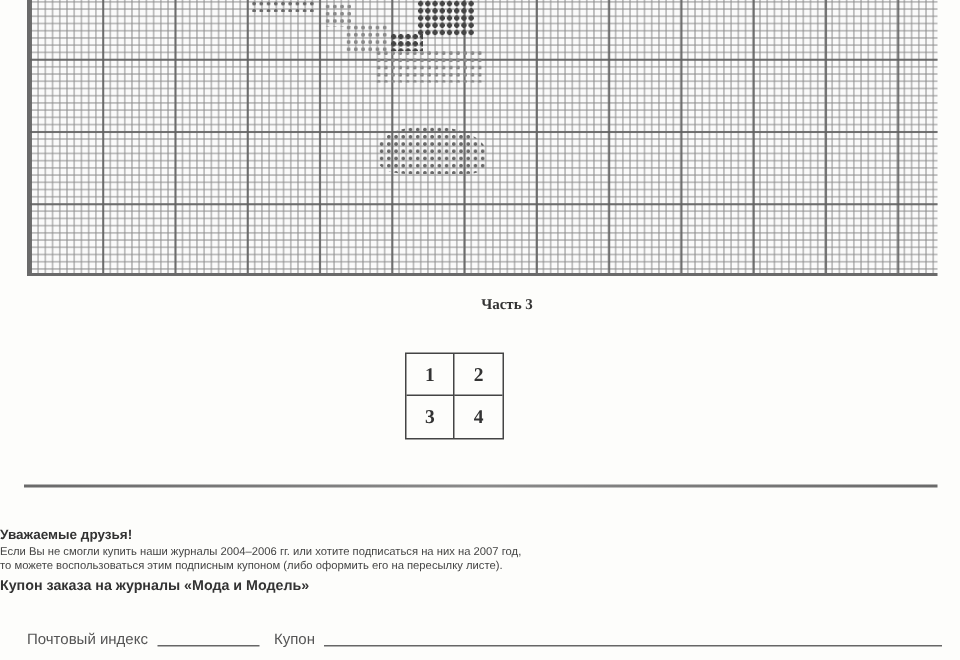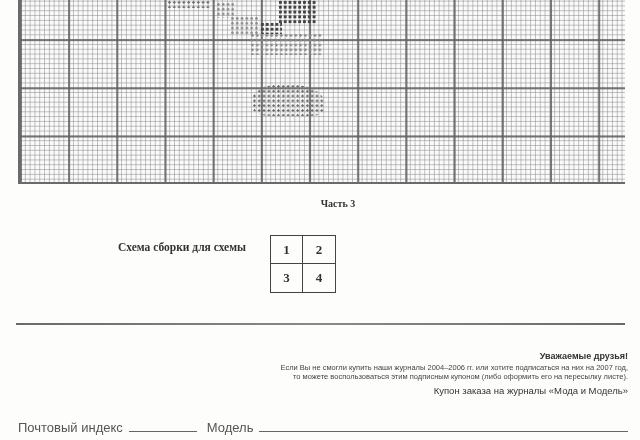--- a/index.html
+++ b/index.html
@@ -54,29 +54,29 @@
       font-family: "Liberation Serif", serif; font-weight: bold; font-size: 13px; color: #333;
     }
     .assembly-grid .cell:nth-child(1) { border-right: 1px solid #444; border-bottom: 1px solid #444; }
     .assembly-grid .cell:nth-child(2) { border-bottom: 1px solid #444; }
     .assembly-grid .cell:nth-child(3) { border-right: 1px solid #444; }
     .cut-line {
       position: absolute; left: 16px; top: 323px; width: 609px; height: 2px;
       background: linear-gradient(to right, #6a6a6a, #8a8a8a, #6a6a6a);
     }
     .coupon {
-      position: absolute; left: 0; top: 352px; width: 628px; text-align: right;
+      position: absolute; left: 0; top: 352px; width: 628px; text-align: left;
       font-size: 7.5px; line-height: 9.6px; color: #444;
     }
     .coupon .heading { font-weight: bold; font-size: 9px; color: #333; margin-bottom: 1px; }
-    .coupon .para { margin-bottom: 2px; padding-left: 30px; }
-    .coupon .title { font-weight: normal; font-size: 9.5px; color: #333; margin-top: 4px; }
+    .coupon .para { margin-bottom: 2px; }
+    .coupon .title { font-weight: bold; font-size: 9.5px; color: #333; margin-top: 4px; }
     .form-row {
       position: absolute; left: 18px; top: 421px; width: 610px; height: 12px;
-      font-size: 13px; color: #555; display: flex; align-items: center;
+      font-size: 10px; color: #555; display: flex; align-items: flex-start;
     }
     .form-row .lbl { white-space: nowrap; margin-right: 6px; }
     .form-row .field { border-bottom: 1px solid #666; height: 9px; }
     .form-row .zip { width: 68px; margin-right: 10px; }
     .form-row .addr { flex: 1; }
   </style>
 </head>
 <body>
 
 <div class="grid-wrap">
@@ -85,21 +85,20 @@
   <div class="sym sym-light" style="left:210px; top:16px; width:30px; height:18px;"></div>
   <div class="sym sym-light" style="left:230px; top:33px; width:72px; height:22px;"></div>
   <div class="sym sym-dark" style="left:258px; top:0; width:38px; height:24px;"></div>
   <div class="sym sym-dark" style="left:240px; top:22px; width:22px; height:12px;"></div>
   <div class="sym sym-dots" style="left:232px; top:84px; width:72px; height:32px; border-radius: 50% 60% 20% 30%;"></div>
 </div>
 
 <div class="part-title">Часть 3</div>
 
 <div class="assembly-label">
-  <div>Схема сборки для схемы</div>
 </div>
 
 <div class="assembly-grid">
   <div class="cell">1</div>
   <div class="cell">2</div>
   <div class="cell">3</div>
   <div class="cell">4</div>
 </div>
 
 <div class="cut-line"></div>
@@ -111,15 +110,15 @@
     <div>то можете воспользоваться этим подписным купоном (либо оформить его на пересылку листе).</div>
   </div>
   <div class="para">
   </div>
   <div class="title">Купон заказа на журналы «Мода и Модель»</div>
 </div>
 
 <div class="form-row">
   <span class="lbl">Почтовый индекс</span>
   <span class="field zip"></span>
-  <span class="lbl">Модель</span>
+  <span class="lbl">Купон</span>
   <span class="field addr"></span>
 </div>
 
 </body></html>

